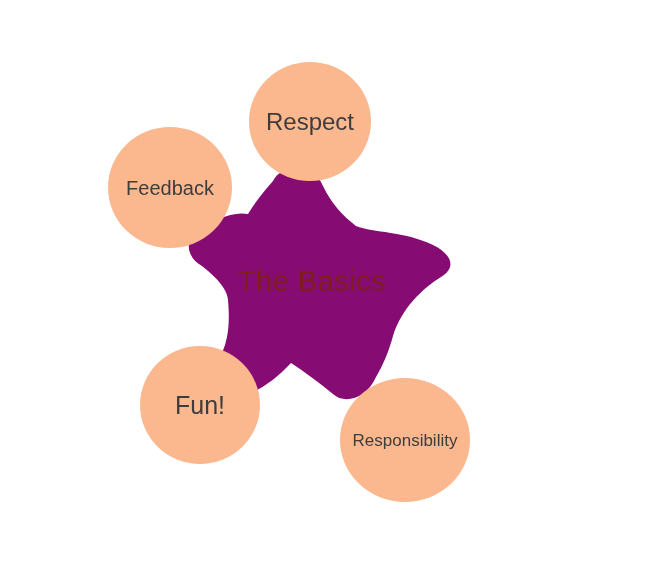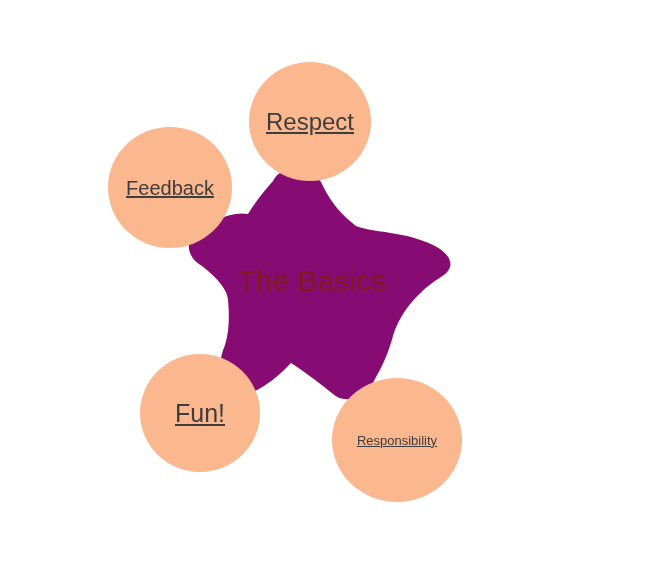--- a/index.html
+++ b/index.html
@@ -40,27 +40,26 @@
     border-radius: 50%;
     background: #FBB78E;
     display: flex;
     align-items: center;
     justify-content: center;
     color: #3D3D3D;
   }
   .node .node-text {
     white-space: nowrap;
     line-height: 1;
-    text-decoration: underline;
   }
   .node-respect        { left: 249px; top: 62px;  width: 122px; height: 119px; font-size: 24px; }
   .node-feedback       { left: 108px;  top: 127px; width: 124px; height: 121px; font-size: 20px; }
   .node-commitment     { left: 424px; top: 140px; width: 142px; height: 136px; font-size: 24px; }
-  .node-fun            { left: 140px; top: 354px; width: 120px; height: 118px; font-size: 25px; text-align: right; }
-  .node-responsibility { left: 332px; top: 378px; width: 130px; height: 124px; font-size: 13px; }
+  .node-fun            { left: 140px; top: 346px; width: 120px; height: 118px; font-size: 25px; text-align: right; }
+  .node-responsibility { left: 340px; top: 378px; width: 130px; height: 124px; font-size: 17px; }
 </style>
 </head>
 <body>
 
 <div class="canvas">
 
   <svg class="star-svg" viewBox="0 0 650 567" xmlns="http://www.w3.org/2000/svg" aria-hidden="true">
     <path d="M 248 214
              C 256 201, 264 191, 273 181
              C 282 163, 314 163, 323 186

